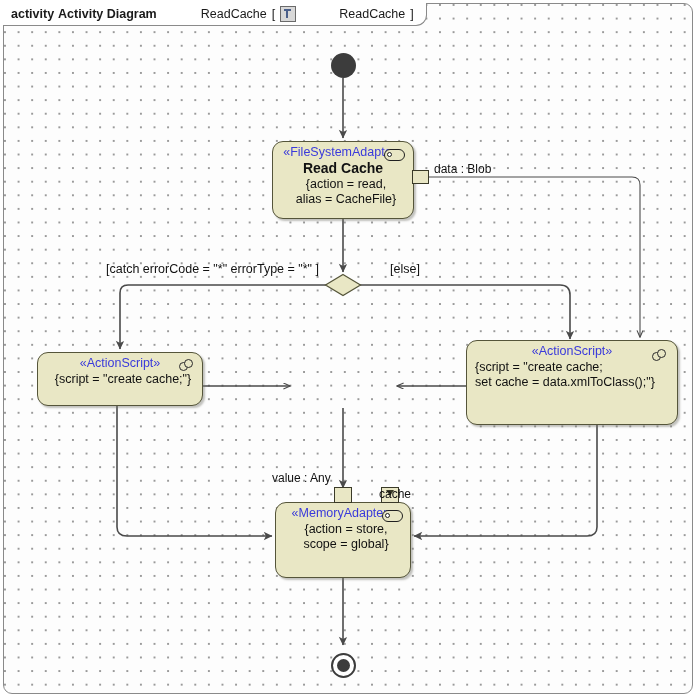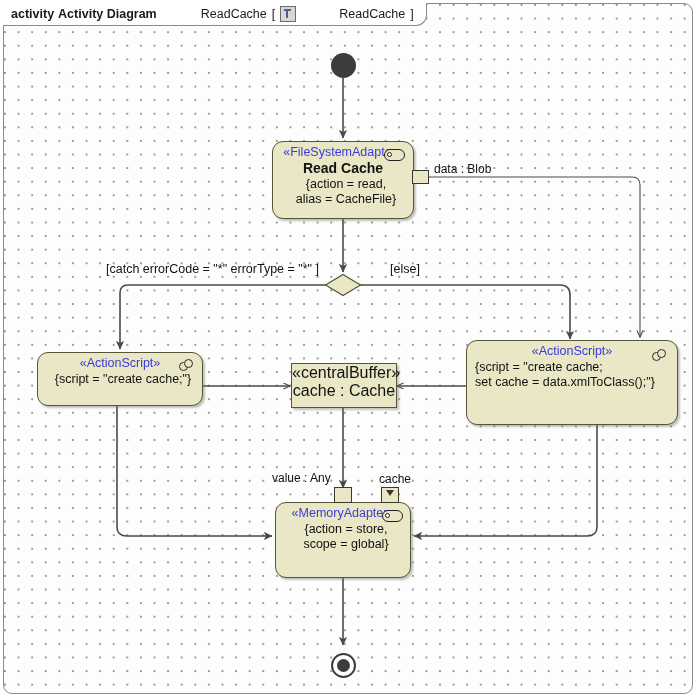--- a/index.html
+++ b/index.html
@@ -281,40 +281,36 @@
 
   <div class="node" style="left:37px;top:352px;width:166px;height:54px;">
     <span class="stereo">«ActionScript»</span>
     <span class="body">{script = "create cache;"}</span>
     <span class="gears" style="right:7px;top:6px;">
       <i class="g1"></i>
         <i class="g2"></i>
     </span>
   </div>
 
-  <div class="buffer" style="left:291px;top:363px;width:106px;height:45px;">
-    <span class="stereo">«centralBuffer»</span>
-    <span class="nname">cache : Cache</span>
-  </div>
 
   <div class="node" style="left:466px;top:340px;width:212px;height:85px;">
     <span class="stereo">«ActionScript»</span>
     <span class="body" style="text-align:left;padding-left:8px;">{script = "create cache;
 set cache = data.xmlToClass();"}</span>
     <span class="gears" style="right:9px;top:8px;">
       <i class="g1"></i>
         <i class="g2"></i>
     </span>
   </div>
 
   <div class="pin" style="left:334px;top:487px;width:18px;height:16px;"></div>
   <div class="pinlabel" style="left:272px;top:471px;">value : Any</div>
 
   <div class="pin arrowed" style="left:381px;top:487px;width:18px;height:16px;"></div>
-  <div class="pinlabel" style="left:379px;top:472px;">cache</div>
+  <div class="pinlabel" style="left:379px;top:487px;">cache</div>
 
   <div class="node" style="left:275px;top:502px;width:136px;height:76px;">
     <span class="stereo">«MemoryAdapter»</span>
     <span class="body">{action = store,
 scope = global}</span>
     <span class="pill" style="right:7px;top:7px;"></span>
   </div>
 
   <div class="final-outer" style="left:331px;top:653px;"></div>
   <div class="final-inner" style="left:337px;top:659px;"></div>

